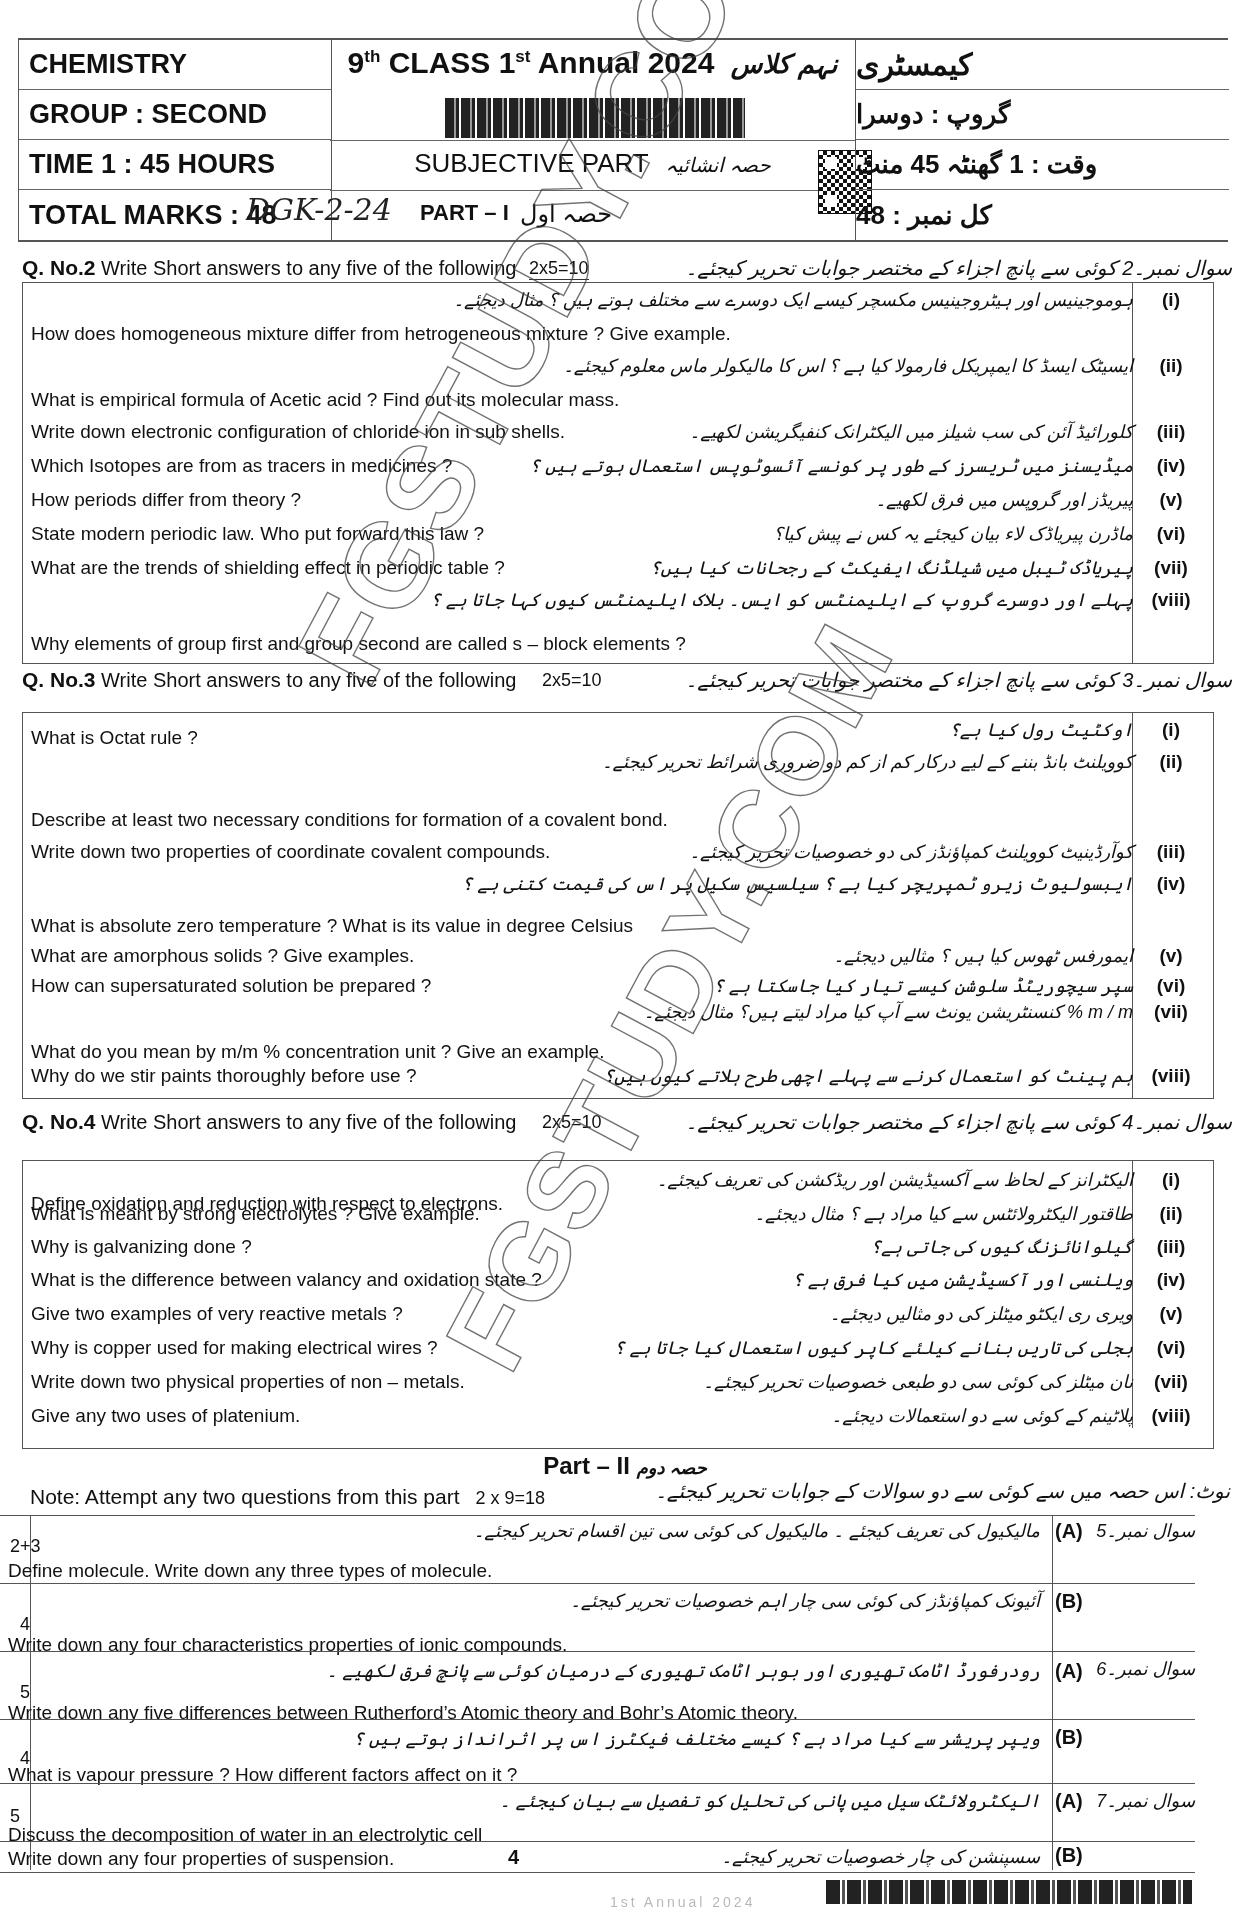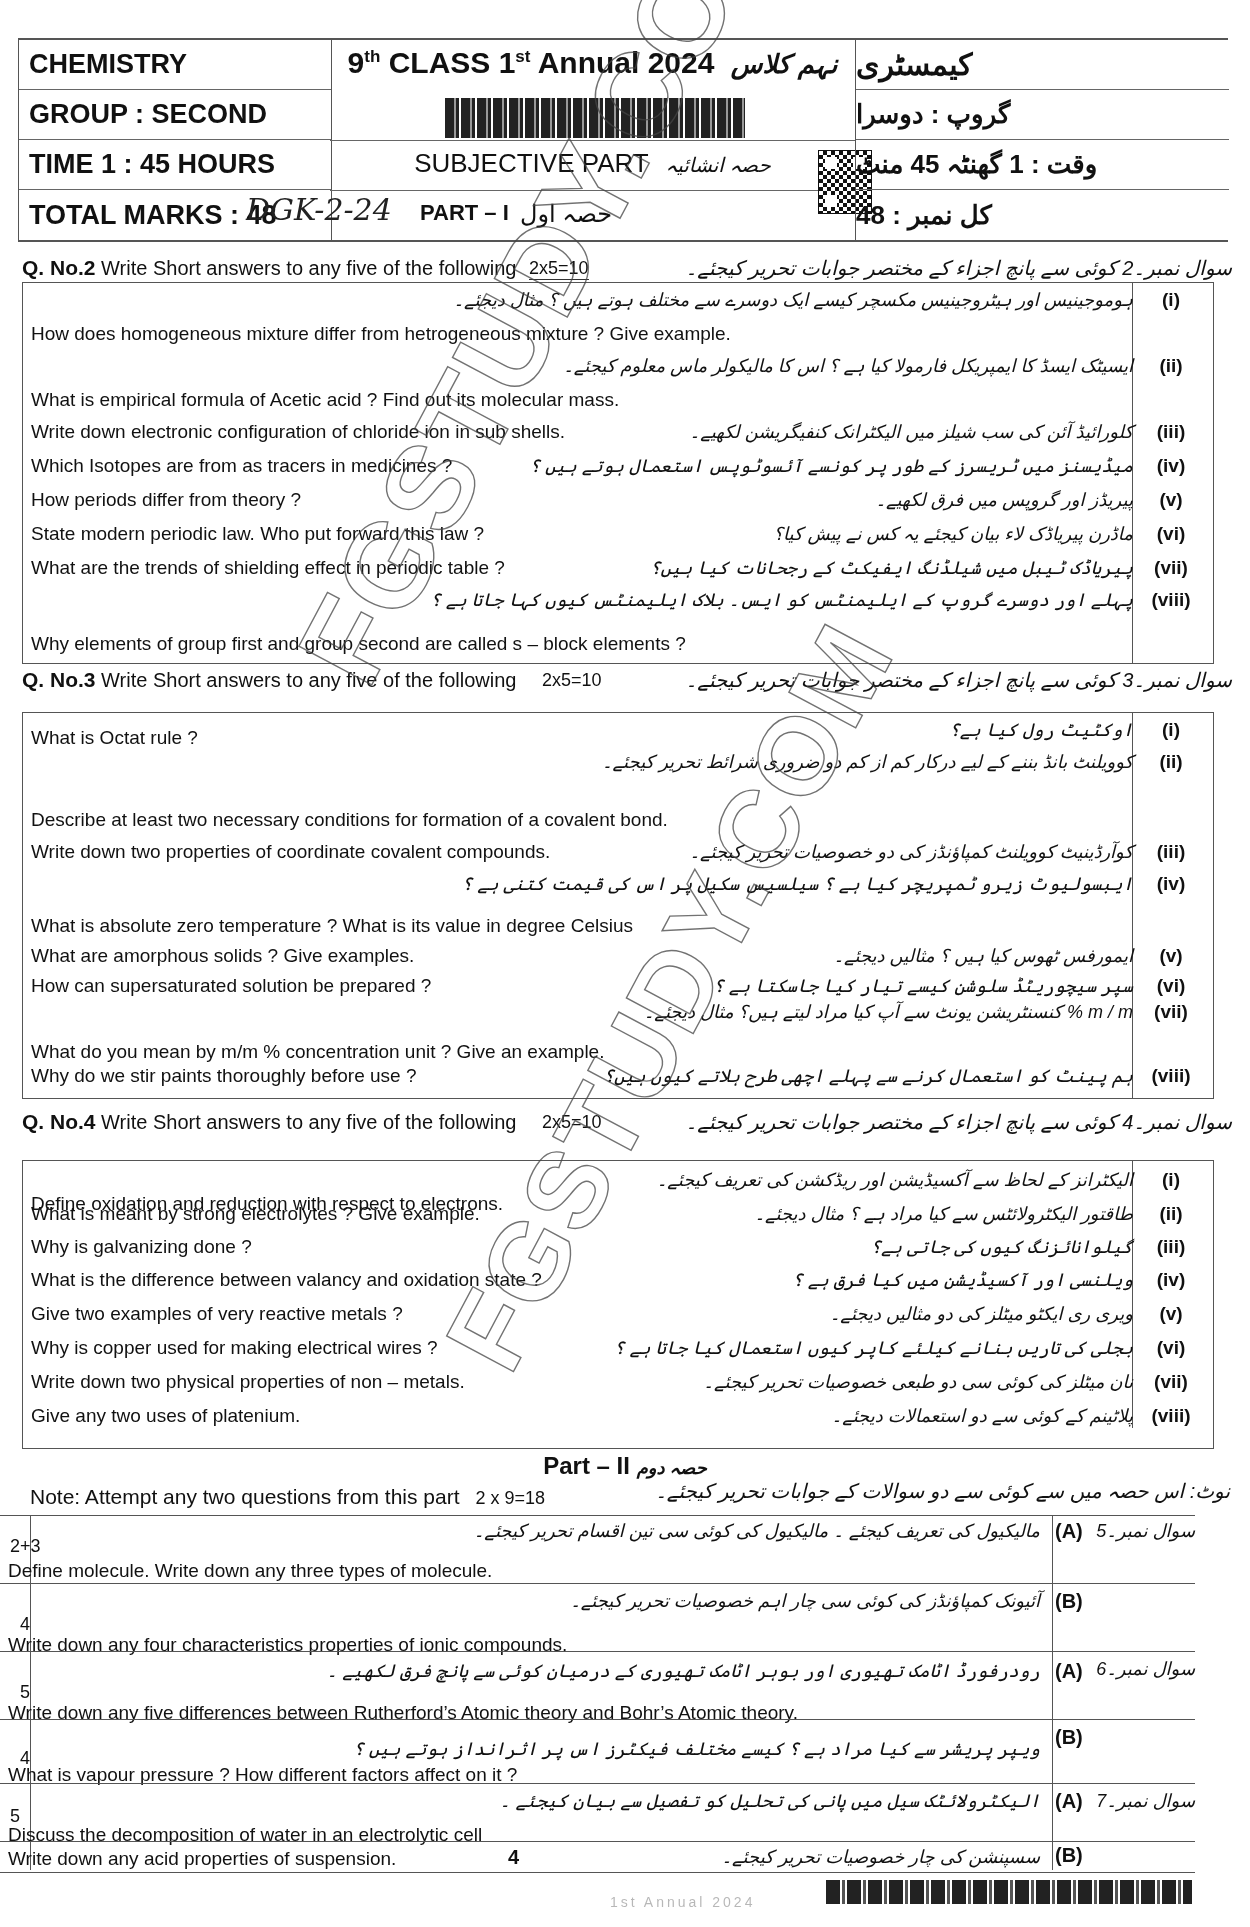--- a/index.html
+++ b/index.html
@@ -285,34 +285,34 @@
     <span class="lab" style="top:6px">(B)</span>
   </div>
   <div class="lrow" style="top:1651px;height:68px">
     <span class="ur" style="top:8px">رودرفورڈ اٹامک تھیوری اور بوہر اٹامک تھیوری کے درمیان کوئی سے پانچ فرق لکھیے ۔</span>
     <span class="mk" style="top:30px;left:20px">5</span>
     <span class="en" style="top:50px">Write down any five differences between Rutherford’s Atomic theory and Bohr’s Atomic theory.</span>
     <span class="lab" style="top:8px">(A)</span>
     <span class="qlab" style="top:6px">سوال نمبر۔6</span>
   </div>
   <div class="lrow" style="top:1719px;height:64px">
-    <span class="ur" style="top:18px">ویپر پریشر سے کیا مراد ہے ؟ کیسے مختلف فیکٹرز اس پر اثرانداز ہوتے ہیں ؟</span>
+    <span class="ur" style="top:8px">ویپر پریشر سے کیا مراد ہے ؟ کیسے مختلف فیکٹرز اس پر اثرانداز ہوتے ہیں ؟</span>
     <span class="mk" style="top:28px;left:20px">4</span>
     <span class="en" style="top:44px">What is vapour pressure ? How different factors affect on it ?</span>
     <span class="lab" style="top:6px">(B)</span>
   </div>
   <div class="lrow" style="top:1783px;height:58px">
     <span class="ur" style="top:6px">الیکٹرولائٹک سیل میں پانی کی تحلیل کو تفصیل سے بیان کیجئے ۔</span>
     <span class="mk" style="top:22px">5</span>
     <span class="en" style="top:40px">Discuss the decomposition of water in an electrolytic cell</span>
     <span class="lab" style="top:6px">(A)</span>
     <span class="qlab" style="top:6px">سوال نمبر۔7</span>
   </div>
   <div class="lrow" style="top:1841px;height:30px;border-bottom:1px solid #555">
-    <span class="en" style="top:6px">Write down any acid properties of suspension.</span>
+    <span class="en" style="top:6px">Write down any four properties of suspension.</span>
     <span class="mk" style="top:4px;left:508px;font-weight:bold;font-size:20px">4</span>
     <span class="ur" style="top:4px">سسپنشن کی چار خصوصیات تحریر کیجئے۔</span>
     <span class="lab" style="top:2px">(B)</span>
   </div>
 
   <div class="foot-barcode"></div>
   <div class="foot-text" style="opacity:.35">1st Annual 2024</div>
 </div>
 
 </body></html>

